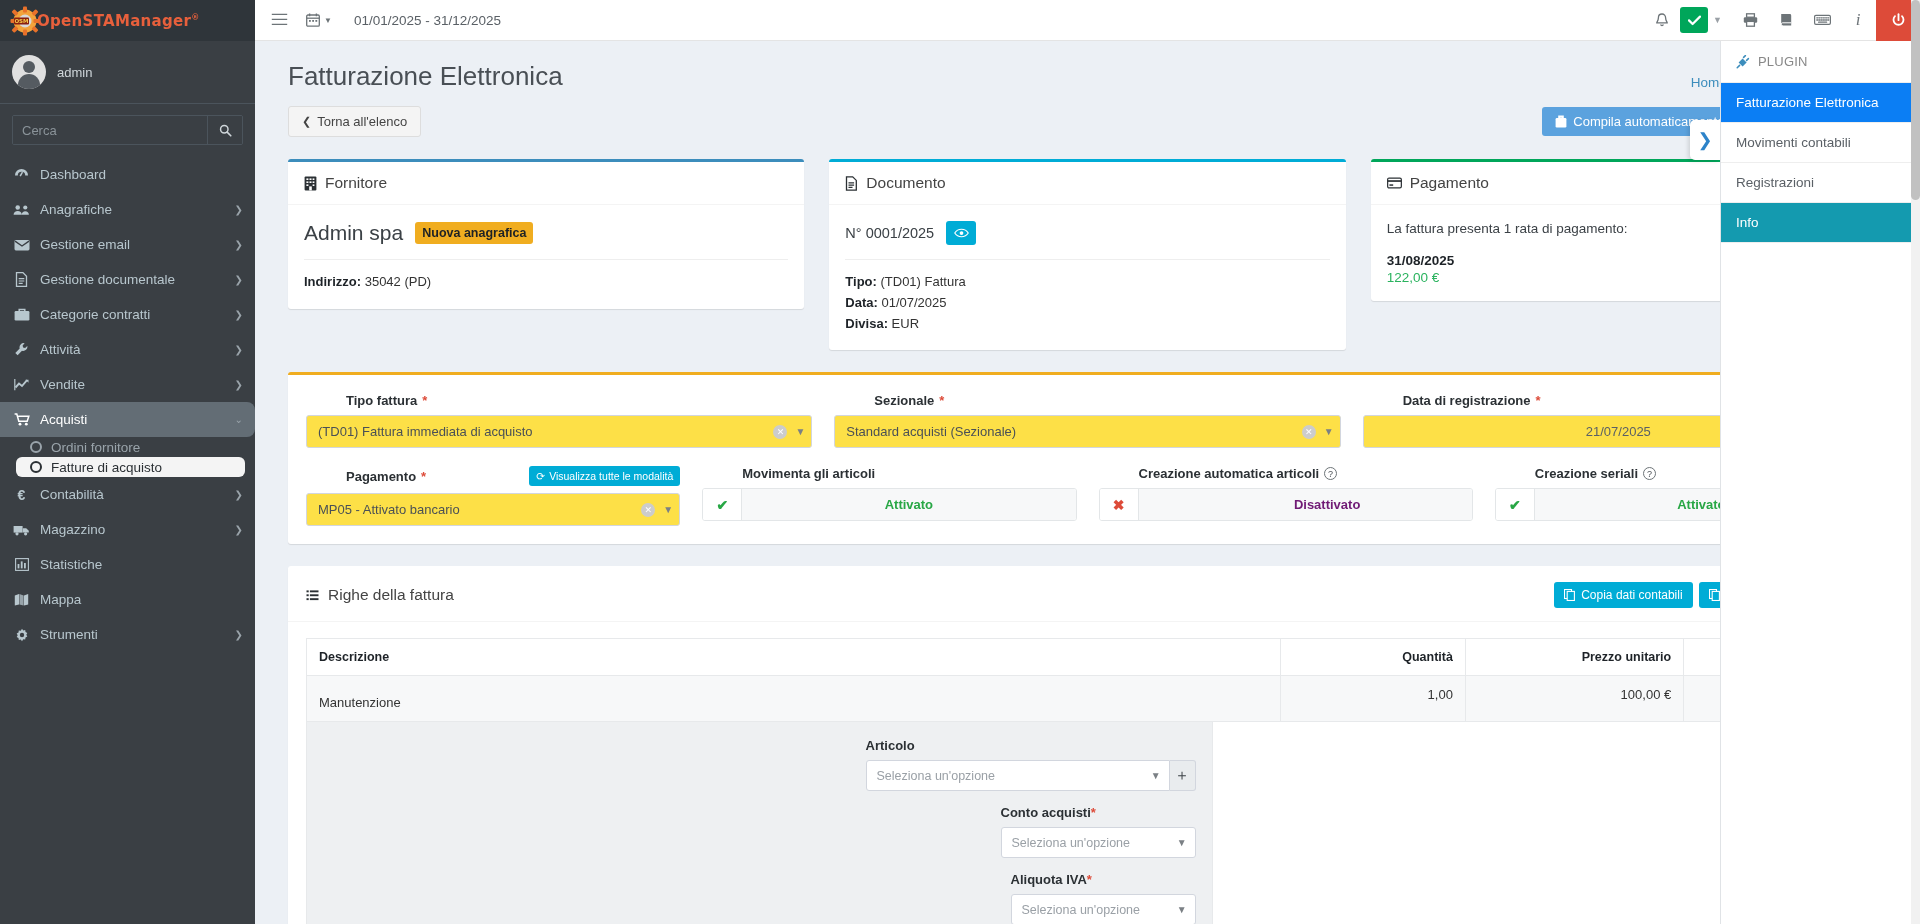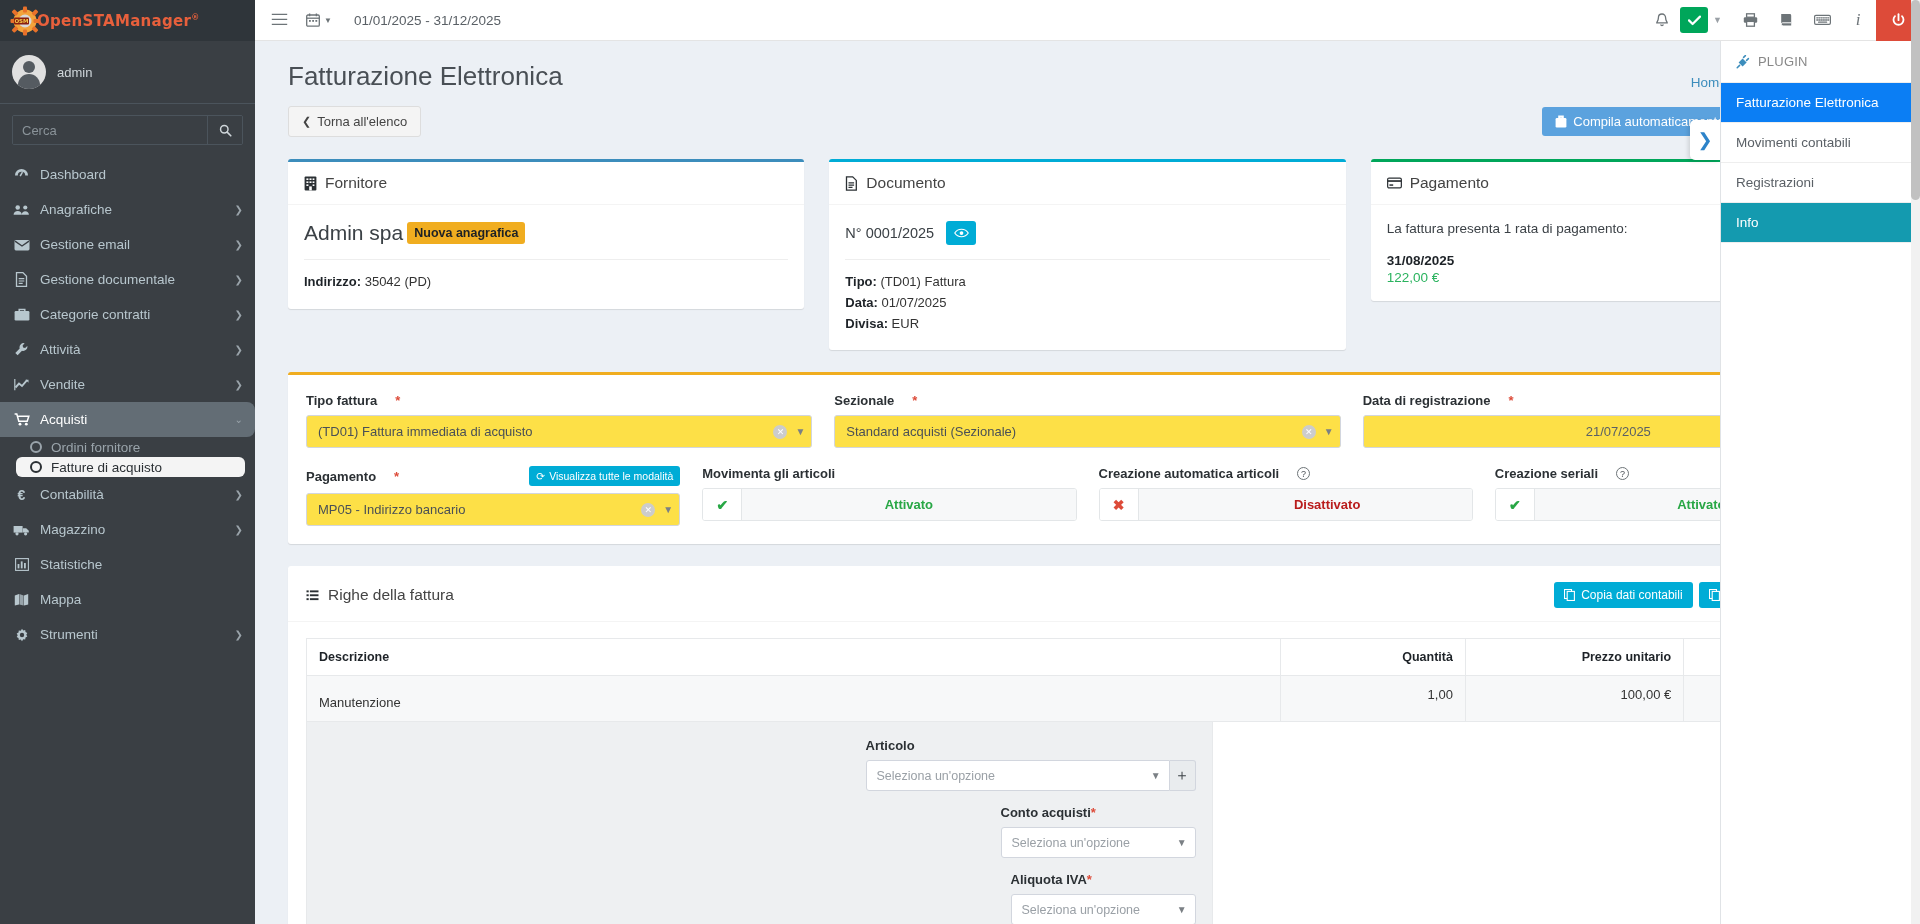--- a/index.html
+++ b/index.html
@@ -173,21 +173,21 @@
   }
   .card.c-blue { border-top-color:#3c8dbc; }
   .card.c-teal { border-top-color:#00acd6; }
   .card.c-green { border-top-color:#00a65a; }
   .card-head {
     padding: 12px 16px; border-bottom: 1px solid #f4f4f4;
     font-size: 15.5px; color:#444; display:flex; align-items:center; gap:8px;
   }
   .card-body { padding: 16px; }
 
-  .supplier-line { display:flex; align-items:center; gap:4px; }
+  .supplier-line { display:flex; align-items:center; gap:12px; }
   .supplier-name { font-size: 21px; color:#3b4146; }
   .badge-warning {
     background:#f0ad20; color:#1d2125; font-weight:bold;
     font-size: 12.5px; padding: 4px 7px; border-radius: 3px; white-space:nowrap;
   }
   .hr-soft { border:0; border-top:1px solid #eee; margin: 14px 0 12px 0; }
   .kv { font-size: 13px; color:#333; line-height:1.6; }
   .kv b { color:#1e2328; }
 
   .doc-num-row { display:flex; align-items:center; gap:12px; font-size:14.5px; color:#3b4146; }
@@ -210,21 +210,21 @@
     padding: 13px 18px; font-size: 15.5px; color:#444;
     display:flex; align-items:center; gap:9px; border-bottom:1px solid #f4f4f4;
   }
   .box-head .bh-right { margin-left:auto; display:flex; gap:6px; }
   .box-body { padding: 18px; }
 
   .form-grid { display:flex; gap: 22px; }
   .form-col { flex:1; min-width:0; }
   .form-label {
     font-size: 13px; font-weight: bold; color:#2b3034; margin-bottom: 7px;
-    display:flex; align-items:center; gap:18px;
+    display:flex; align-items:center; gap:5px;margin-left:40px;
   }
   .req { color:#dd4b39; font-size: 13px; }
   .lbl-btn {
     margin-left:auto; background:#00acd6; color:#fff; border:none; border-radius:3px;
     font-size:10.5px; padding: 4px 7px; cursor:pointer; display:flex; gap:4px; align-items:center;
     font-family:"Liberation Sans", sans-serif;
   }
   .select2 {
     height: 33px; border:1px solid #d2d6de; border-radius:3px; background:#fde047;
     display:flex; align-items:center; padding: 0 6px 0 11px;
@@ -247,21 +247,21 @@
     font-size:14px; font-weight:bold; background:#fff;
   }
   .toggle-icon.ok { color:#28a745; }
   .toggle-icon.no { color:#dd4b39; }
   .toggle-label {
     flex:1; background:#f7f8f9; border-left:1px solid #e3e6e8;
     display:flex; align-items:center; justify-content:center;
     font-size:13px; font-weight:bold;
   }
   .toggle-label.ok { color:#28a745; }
-  .toggle-label.no { color:#b91c1c;padding-left:44px; }
+  .toggle-label.no { color:#701a75;padding-left:44px; }
   .q-icon {
     width:13px; height:13px; border:1px solid #6d7478; border-radius:50%;
     font-size:9px; display:inline-flex; align-items:center; justify-content:center;
     color:#4a5056; font-weight:normal;
   }
   .row-gap { margin-top: 18px; }
 
   
   .tbl { width:100%; border-collapse: collapse; font-size: 13px; }
   .tbl th {
@@ -751,21 +751,21 @@
             <div class="form-col">
               <div class="form-label">
                 <span>Pagamento</span>
                 <span class="req">*</span>
                 <button class="lbl-btn">
                   <span>⟳</span>
                   <span>Visualizza tutte le modalità</span>
                 </button>
               </div>
               <div class="select2">
-                <span class="s2-text">MP05 - Indirizzo bancario</span>
+                <span class="s2-text">MP05 - Attivato bancario</span>
                 <span class="s2-clear">✕</span>
                 <span class="s2-caret">▼</span>
               </div>
             </div>
 
             <div class="form-col">
               <div class="form-label">
                 <span>Movimenta gli articoli</span>
               </div>
               <div class="toggle-box">

